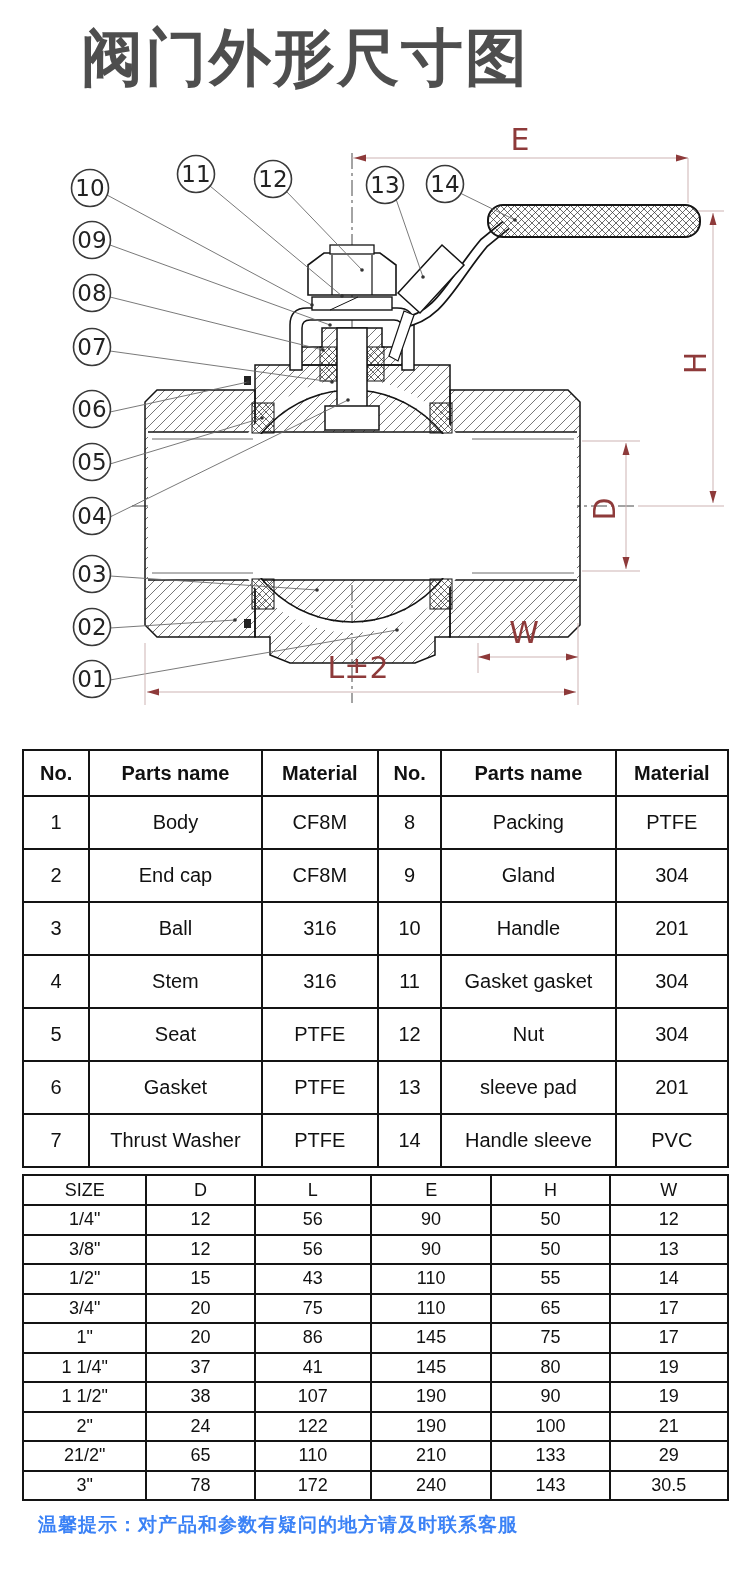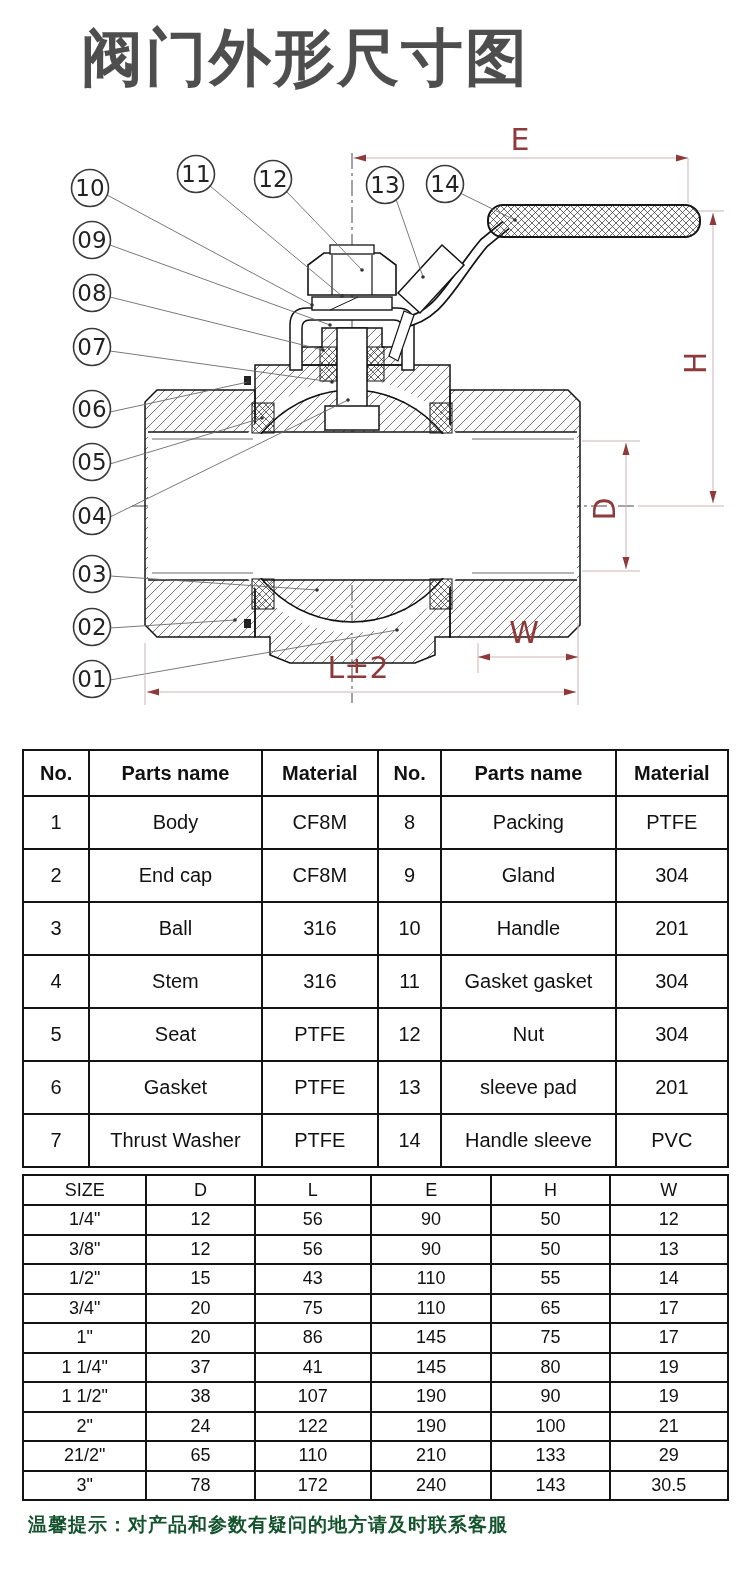--- a/index.html
+++ b/index.html
@@ -15,22 +15,22 @@
   #diagram { position:absolute; top:125px; left:0; }
   table { position:absolute; border-collapse:collapse; table-layout:fixed; background:#fff; }
   th, td { border:2px solid #141414; text-align:center; padding:0; vertical-align:middle; }
   #parts-table { left:22px; top:749px; width:707px; }
   #parts-table th { height:44px; font-size:20px; font-weight:600;margin-top:24px; }
   #parts-table td { height:51px; font-size:20px; font-weight:400; }
   #size-table { left:22px; top:1174px; width:707px; }
   #size-table th { height:28px; font-size:18px; font-weight:400; }
   #size-table td { height:27.5px; font-size:18px; font-weight:400; }
   .footer-note {
-    position:absolute; left:28px; top:1512px; font-size:19px; font-weight:bold;
-    color:#14532d; letter-spacing:1px;
+    position:absolute; left:38px; top:1512px; font-size:19px; font-weight:bold;
+    color:#3b82f6; letter-spacing:1px;
     font-family:"DejaVu Sans","Liberation Sans",sans-serif;
   }
 </style>
 </head>
 <body>
 
 <div class="page-title">阀门外形尺寸图</div>
 
 <svg id="diagram" width="750" height="600" viewBox="0 0 750 600" xmlns="http://www.w3.org/2000/svg">
   <defs>

